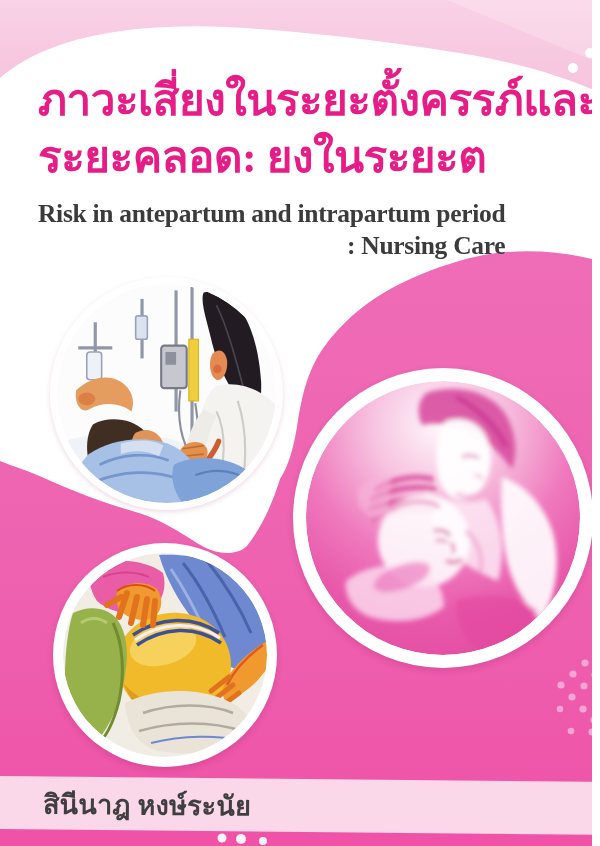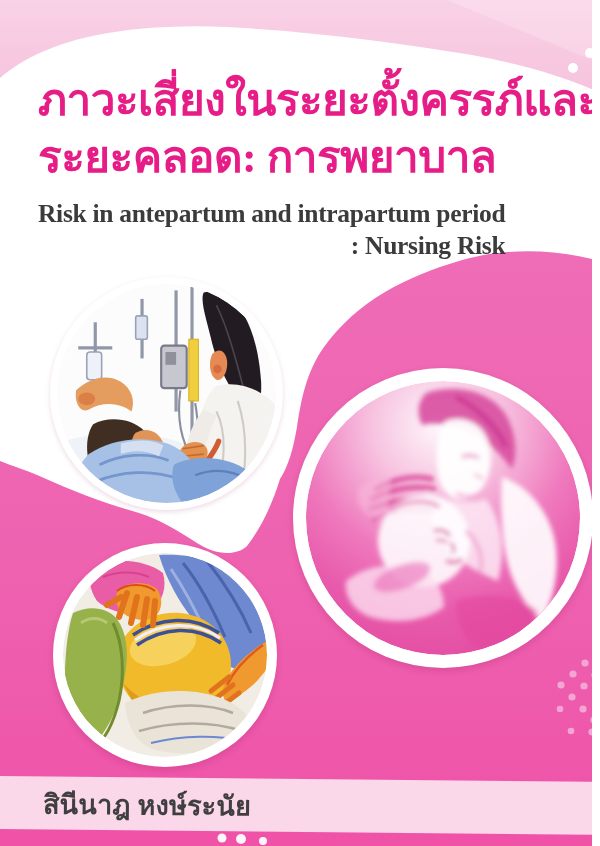--- a/index.html
+++ b/index.html
@@ -82,26 +82,26 @@
       <circle cx="233" cy="816" r="4"></circle>
       <circle cx="222" cy="838" r="4.5"></circle>
       <circle cx="241" cy="839" r="5"></circle>
       <circle cx="263" cy="841" r="4"></circle>
       <circle cx="251" cy="828" r="3"></circle>
     </g>
   </svg>
 
   <div class="title-th">
     <div>ภาวะเสี่ยงในระยะตั้งครรภ์และ</div>
-    <div>ระยะคลอด: การพยาบาล</div>
+    <div>ระยะคลอด: ยงในระยะต</div>
   </div>
 
   <div class="title-en">
     <div>Risk in antepartum and intrapartum period</div>
-    <div>: Nursing Risk</div>
+    <div>: Nursing Care</div>
   </div>
 
   <div class="circle" id="c1" role="img" aria-label="illustration of nurse assisting laboring patient with IV pump">
     <svg width="219" height="219" viewBox="0 0 206 206" xmlns="http://www.w3.org/2000/svg">
       <defs>
         <clipPath id="clip1">
             <circle cx="103" cy="103" r="103"></circle>
           </clipPath>
         <filter id="soft1" x="-10%" y="-10%" width="120%" height="120%">
             <feGaussianBlur stdDeviation="0.7"></feGaussianBlur>

